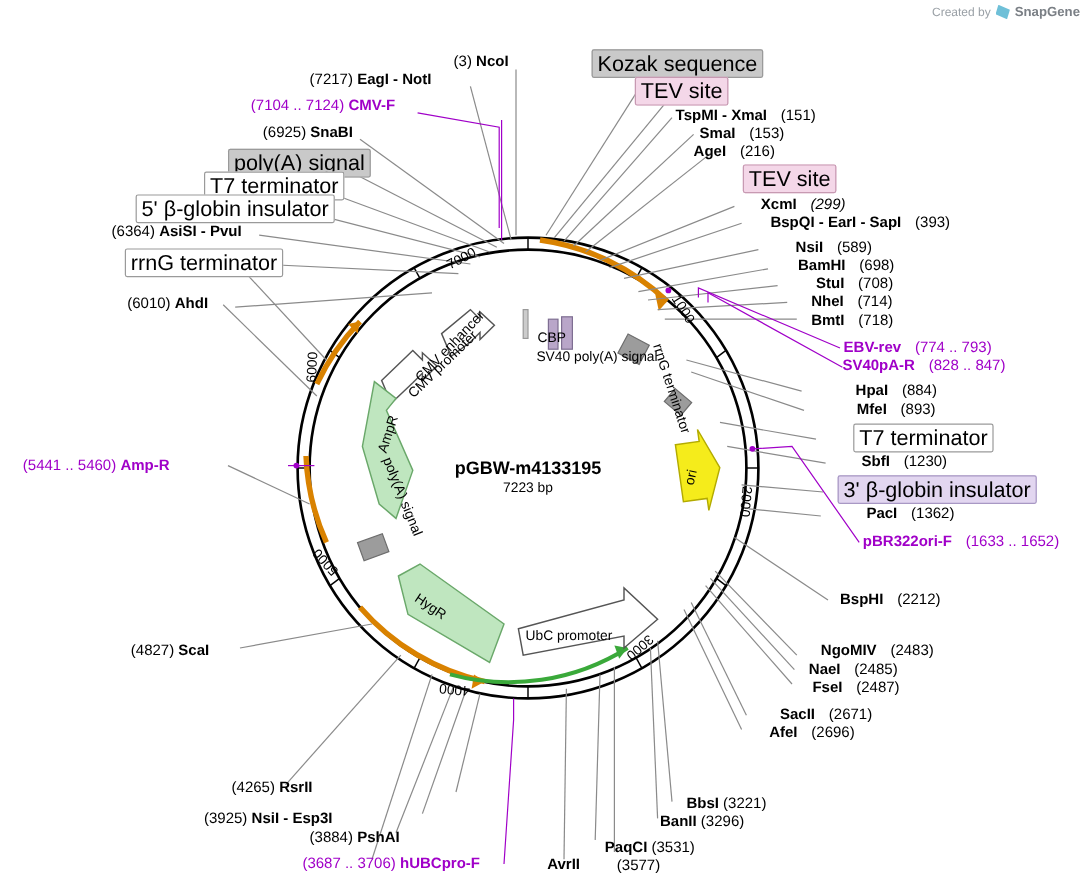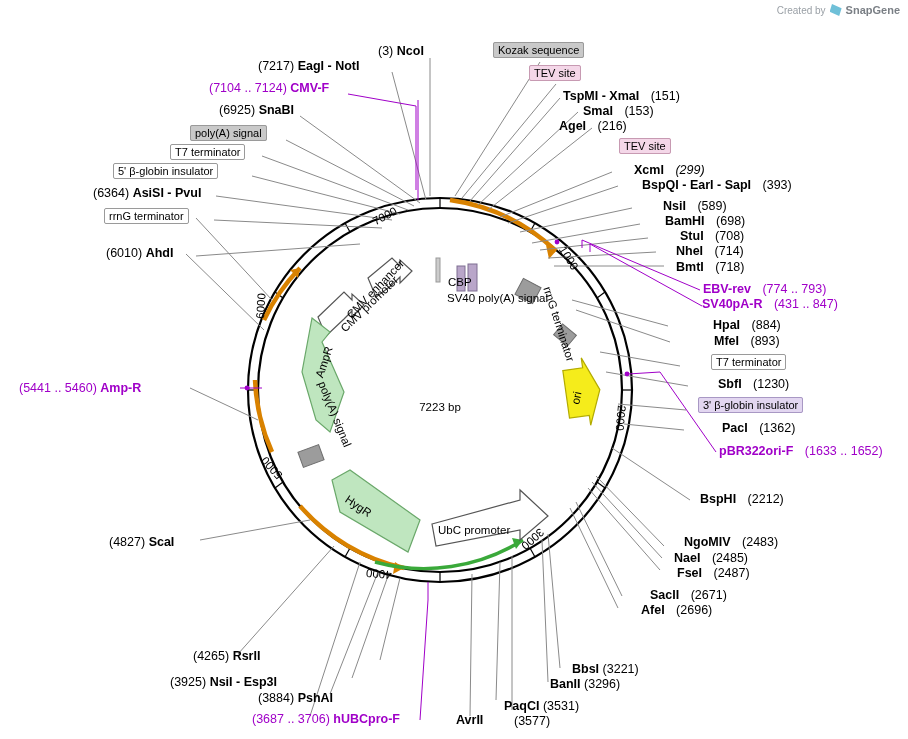--- a/index.html
+++ b/index.html
@@ -10,21 +10,21 @@
   }
   #stage{position:absolute;left:0;top:0;width:908px;height:739px;}
   .lbl{position:absolute;white-space:nowrap;font-size:12.5px;color:#000;line-height:1.15;}
   .lbl .nm{font-weight:bold;}
   .lbl .pos{color:#000;font-weight:normal;}
   .purple{color:#a000c8;}
   .purple .nm{color:#a000c8;font-weight:bold;}
   .purple .pos{color:#a000c8;}
   .boxed{
     border:1px solid #999;border-radius:2px;padding:1px 4px;background:#ffffff;
-    font-size:11px;
+    font-size:18px;
   }
   .box-grey{background:#c9c9c9;border:1px solid #9a9a9a;}
   .box-pink{background:#f4d7e8;border:1px solid #c79ab2;}
   .box-lav{background:#e2d6f0;border:1px solid #a898c4;}
   .box-plain{background:#ffffff;border:1px solid #9a9a9a;}
   .watermark{
     position:absolute;right:8px;top:4px;font-size:10px;color:#9aa0a6;
     display:flex;align-items:center;gap:4px;
   }
   .wm-logo{
@@ -168,20 +168,21 @@
       <path d="M 250 388 L 248 388"></path>
       <line x1="246" y1="388" x2="246" y2="388"></line>
       <path d="M 262 388 L 240 388"></path>
       <path d="M 428 582 L 428 600 L 420 720"></path>
     </g>
     <circle cx="247" cy="388" r="2.4" fill="#a000c8"></circle>
     <circle cx="627" cy="374" r="2.4" fill="#a000c8"></circle>
     <circle cx="557" cy="242" r="2.4" fill="#a000c8"></circle>
   </svg>
 
+  <div class="plasmid-title">pGBW-m4133195</div>
   <div class="plasmid-sub">7223 bp</div>
 
   <div class="feat" style="left:372px;top:210px;transform:rotate(-28deg);">7000</div>
   <div class="feat" style="left:556px;top:252px;transform:rotate(58deg);">1000</div>
   <div class="feat" style="left:608px;top:412px;transform:rotate(95deg);">2000</div>
   <div class="feat" style="left:520px;top:533px;transform:rotate(139deg);">3000</div>
   <div class="feat" style="left:366px;top:568px;transform:rotate(185deg);">4000</div>
   <div class="feat" style="left:259px;top:462px;transform:rotate(228deg);">5000</div>
   <div class="feat" style="left:248px;top:300px;transform:rotate(-87deg);">6000</div>
 
@@ -294,21 +295,21 @@
   </div>
 
   <div class="lbl" style="left:563px;top:89px;">
     <span class="nm">TspMI  -  XmaI</span>
     <span class="pos" style="margin-left:8px;">(151)</span>
   </div>
   <div class="lbl" style="left:583px;top:104px;">
     <span class="nm">SmaI</span>
     <span class="pos" style="margin-left:8px;">(153)</span>
   </div>
-  <div class="lbl" style="left:559px;top:119px;">
+  <div class="lbl" style="left:578px;top:119px;">
     <span class="nm">AgeI</span>
     <span class="pos" style="margin-left:8px;">(216)</span>
   </div>
   <div class="lbl" style="left:634px;top:163px;">
     <span class="nm">XcmI</span>
     <span class="pos" style="margin-left:8px;font-style:italic;">(299)</span>
   </div>
   <div class="lbl" style="left:642px;top:178px;">
     <span class="nm">BspQI  -  EarI  -  SapI</span>
     <span class="pos" style="margin-left:8px;">(393)</span>
@@ -332,21 +333,21 @@
   <div class="lbl" style="left:676px;top:260px;">
     <span class="nm">BmtI</span>
     <span class="pos" style="margin-left:8px;">(718)</span>
   </div>
   <div class="lbl purple" style="left:703px;top:282px;">
     <span class="nm">EBV-rev</span>
     <span class="pos" style="margin-left:8px;">(774 .. 793)</span>
   </div>
   <div class="lbl purple" style="left:702px;top:297px;">
     <span class="nm">SV40pA-R</span>
-    <span class="pos" style="margin-left:8px;">(431 .. 847)</span>
+    <span class="pos" style="margin-left:8px;">(828 .. 847)</span>
   </div>
   <div class="lbl" style="left:713px;top:318px;">
     <span class="nm">HpaI</span>
     <span class="pos" style="margin-left:8px;">(884)</span>
   </div>
   <div class="lbl" style="left:714px;top:334px;">
     <span class="nm">MfeI</span>
     <span class="pos" style="margin-left:8px;">(893)</span>
   </div>
   <div class="lbl" style="left:718px;top:377px;">

